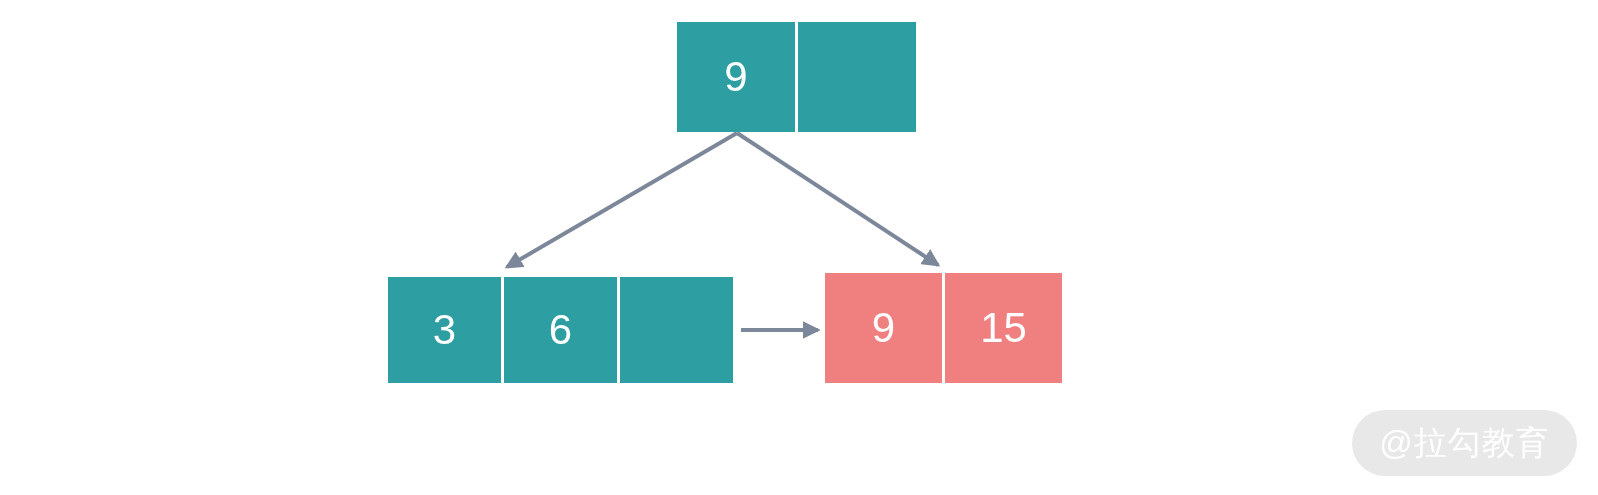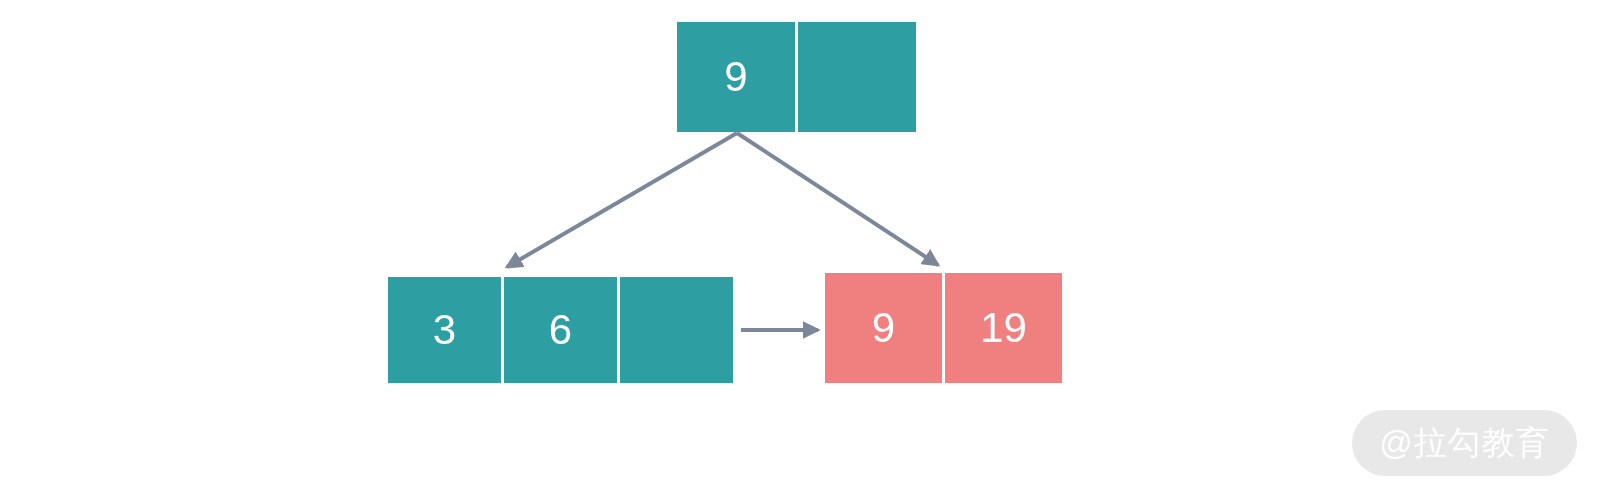--- a/index.html
+++ b/index.html
@@ -87,20 +87,20 @@
   </div>
 
   <div class="btree-node node-left">
     <div class="cell">3</div>
     <div class="cell">6</div>
     <div class="cell"></div>
   </div>
 
   <div class="btree-node node-right">
     <div class="cell">9</div>
-    <div class="cell">19</div>
+    <div class="cell">15</div>
   </div>
 
   <div class="watermark">
     <span>@拉勾教育</span>
   </div>
 
 </div>
 
 </body></html>

